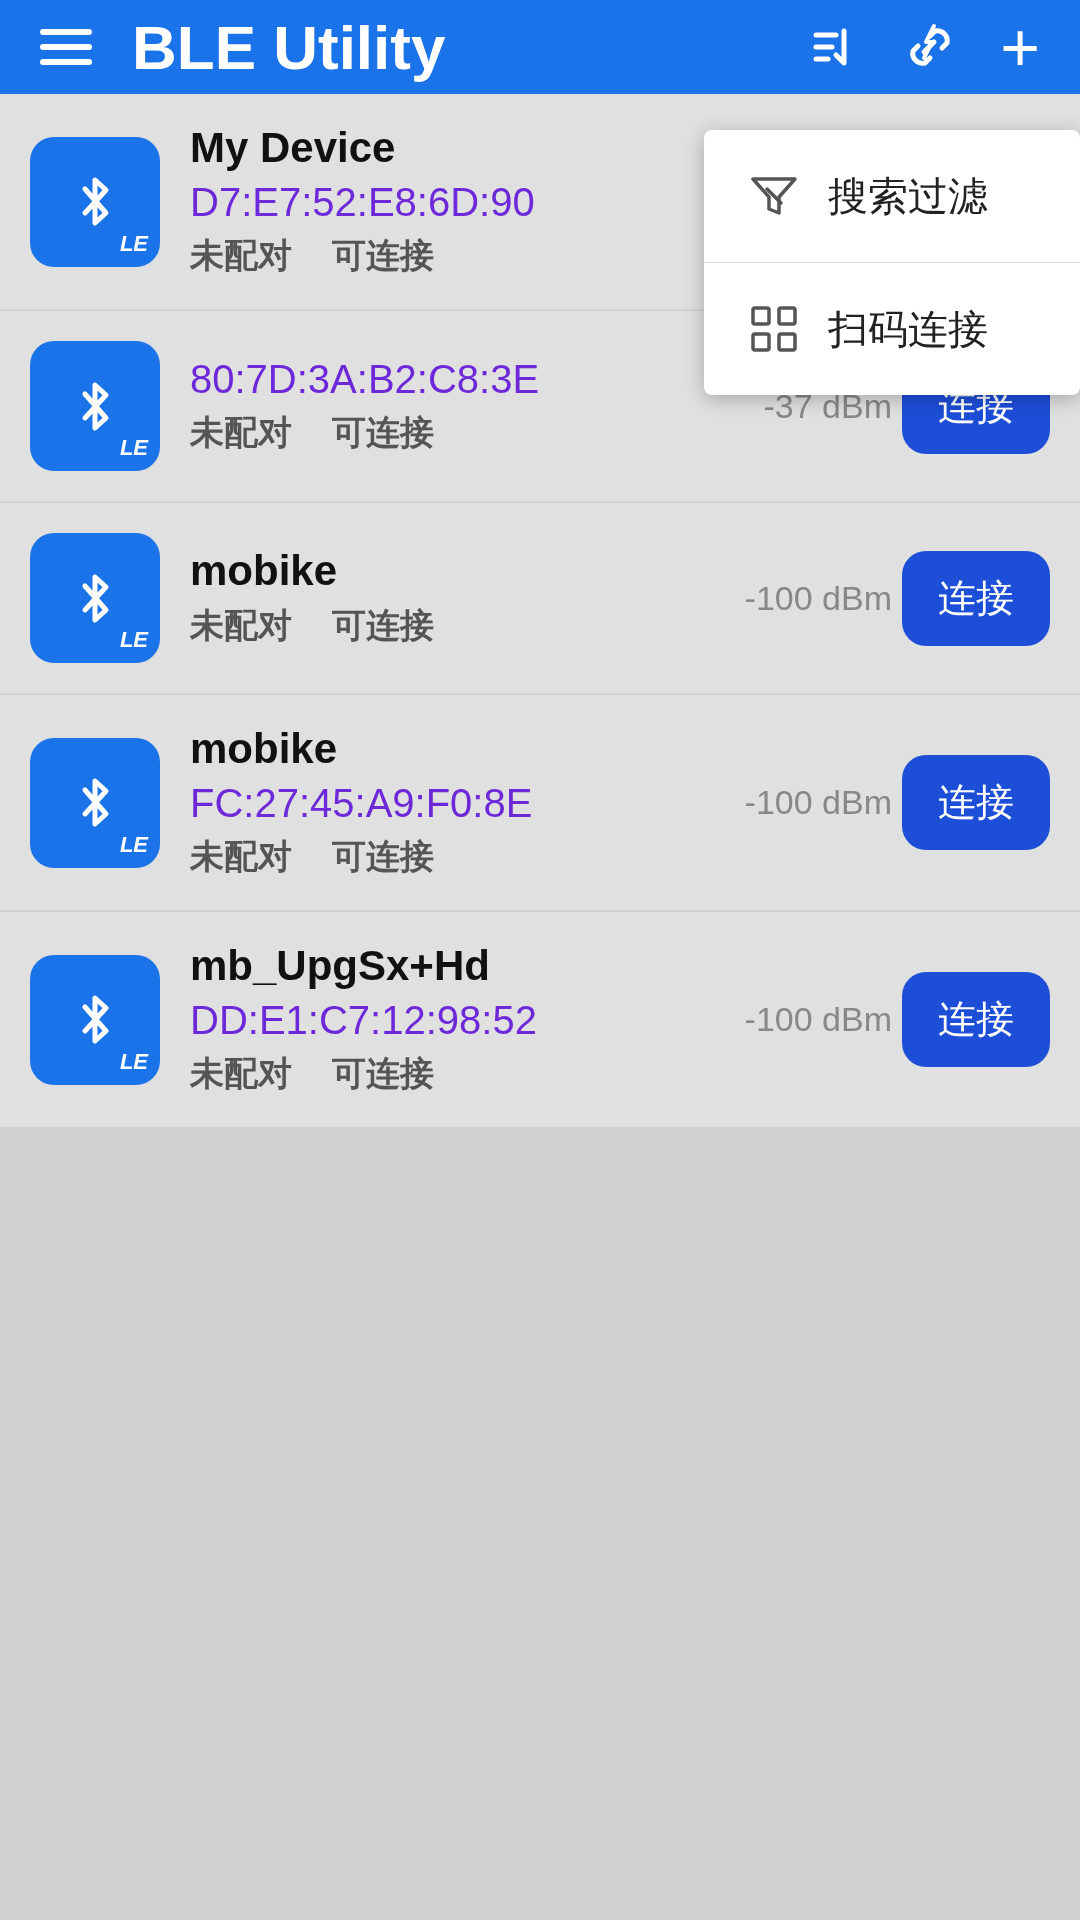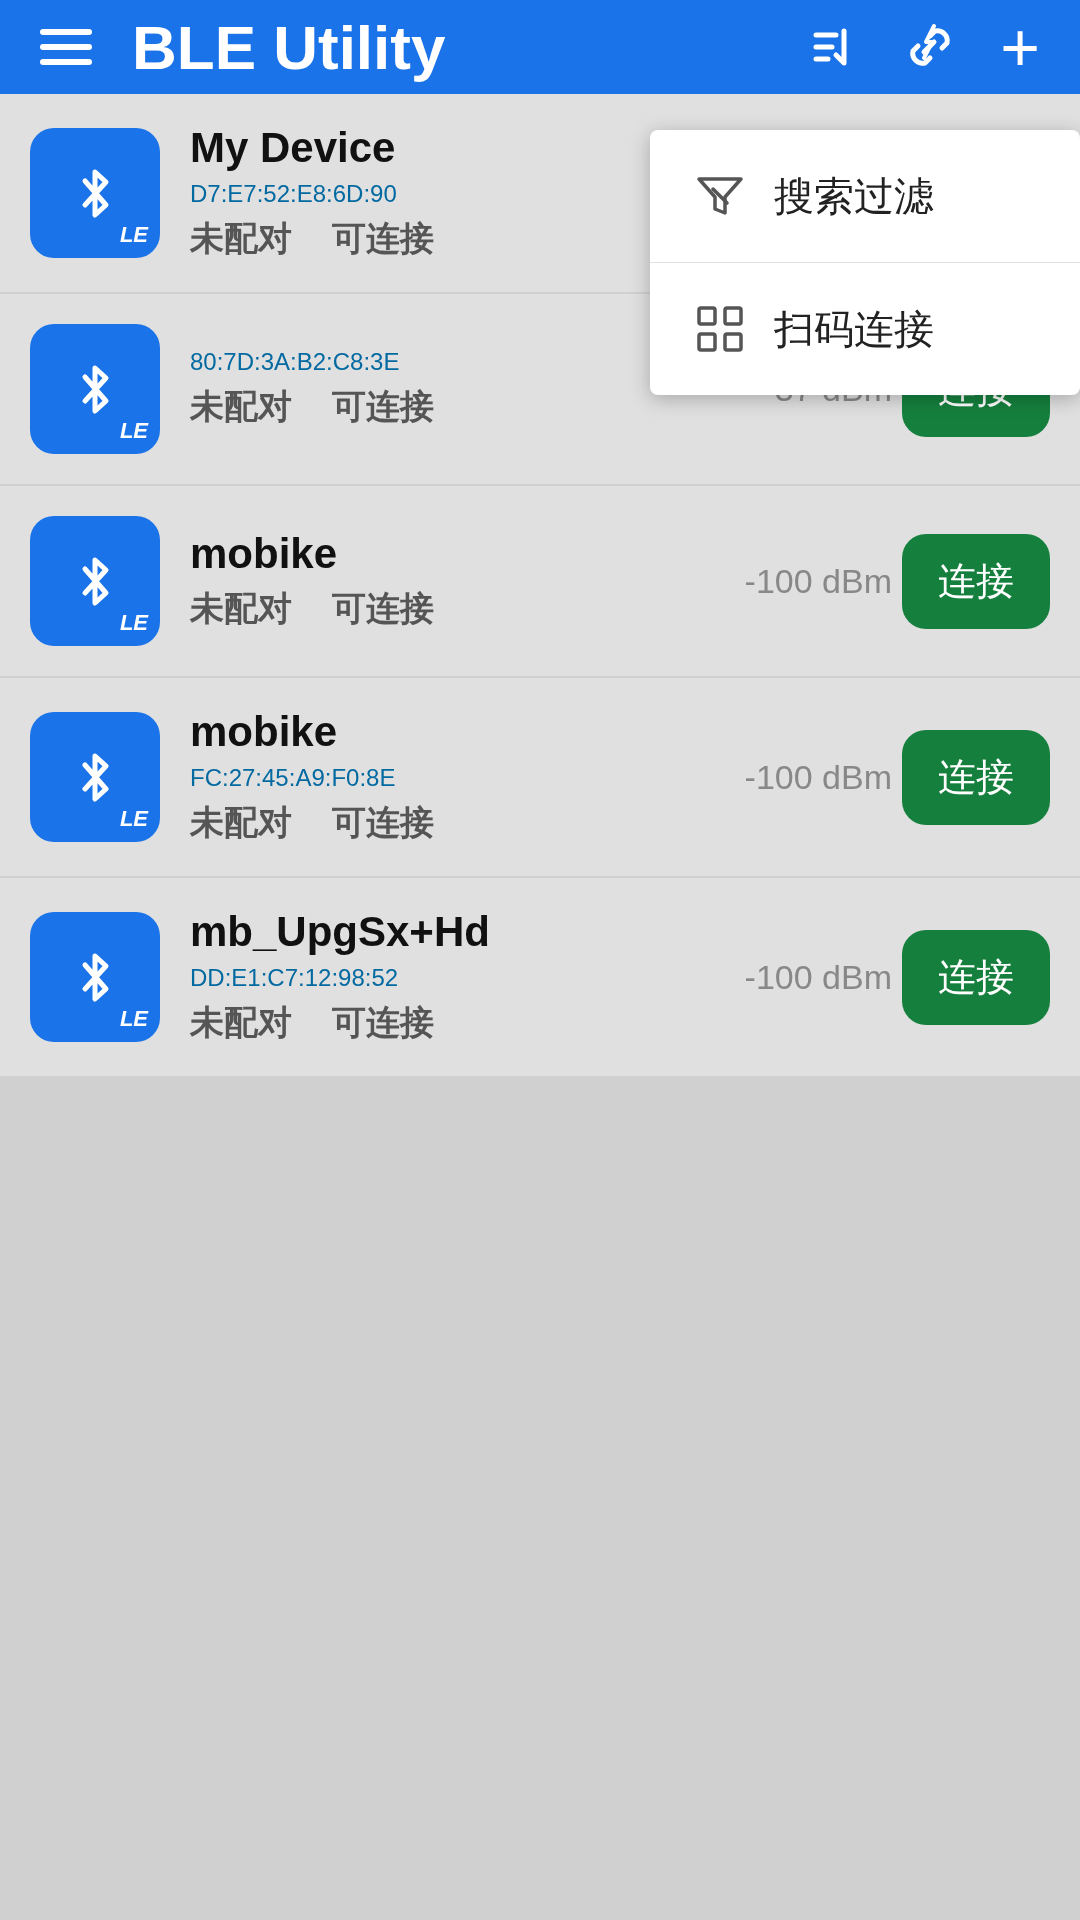--- a/index.html
+++ b/index.html
@@ -114,58 +114,58 @@
     }
 
     .device-name {
       font-size: 42px;
       font-weight: bold;
       color: #111;
       margin-bottom: 8px;
     }
 
     .device-mac {
-      font-size: 24px;
-      color: #0369a1;
+      font-size: 40px;
+      color: #6d28d9;
       margin-bottom: 8px;
     }
 
     .device-status {
       font-size: 34px;
       color: #555;
       display: flex;
       gap: 40px;
       font-weight: bold;
     }
 
     .device-signal {
       font-size: 34px;
       color: #888;
       margin-right: 10px;
       align-self: center;
     }
 
     .connect-btn {
-      background-color: #15803d;
+      background-color: #1d4ed8;
       color: white;
       border: none;
       border-radius: 24px;
       padding: 22px 36px;
       font-size: 38px;
       cursor: pointer;
       white-space: nowrap;
       align-self: center;
     }
 
     
     .dropdown-overlay {
       position: absolute;
       top: 130px;
       right: 0;
-      width: 430px;
+      width: 376px;
       background: white;
       border-radius: 8px;
       box-shadow: 0 4px 20px rgba(0,0,0,0.25);
       z-index: 100;
       overflow: hidden;
       margin-left: 20px;
     }
 
     .dropdown-item {
       display: flex;

